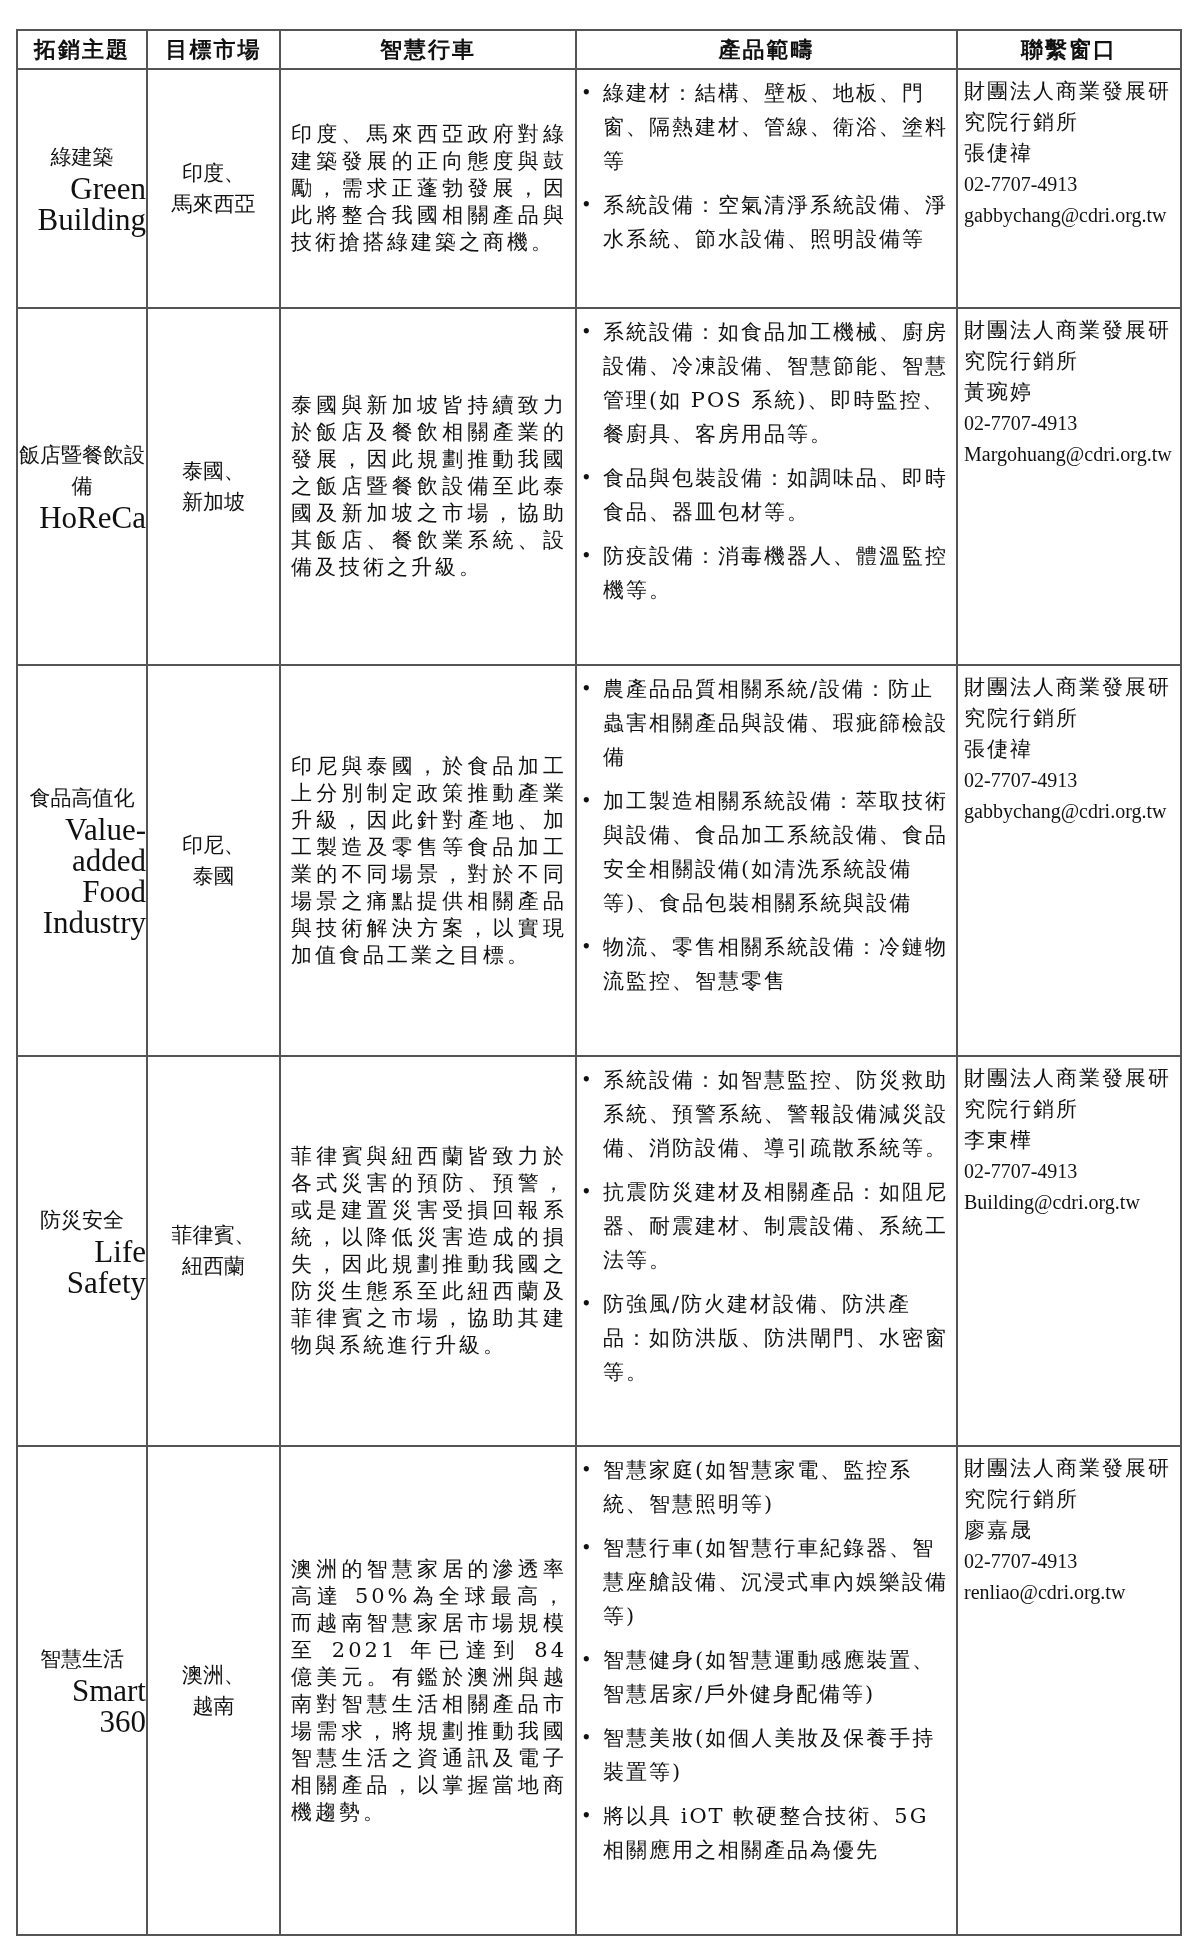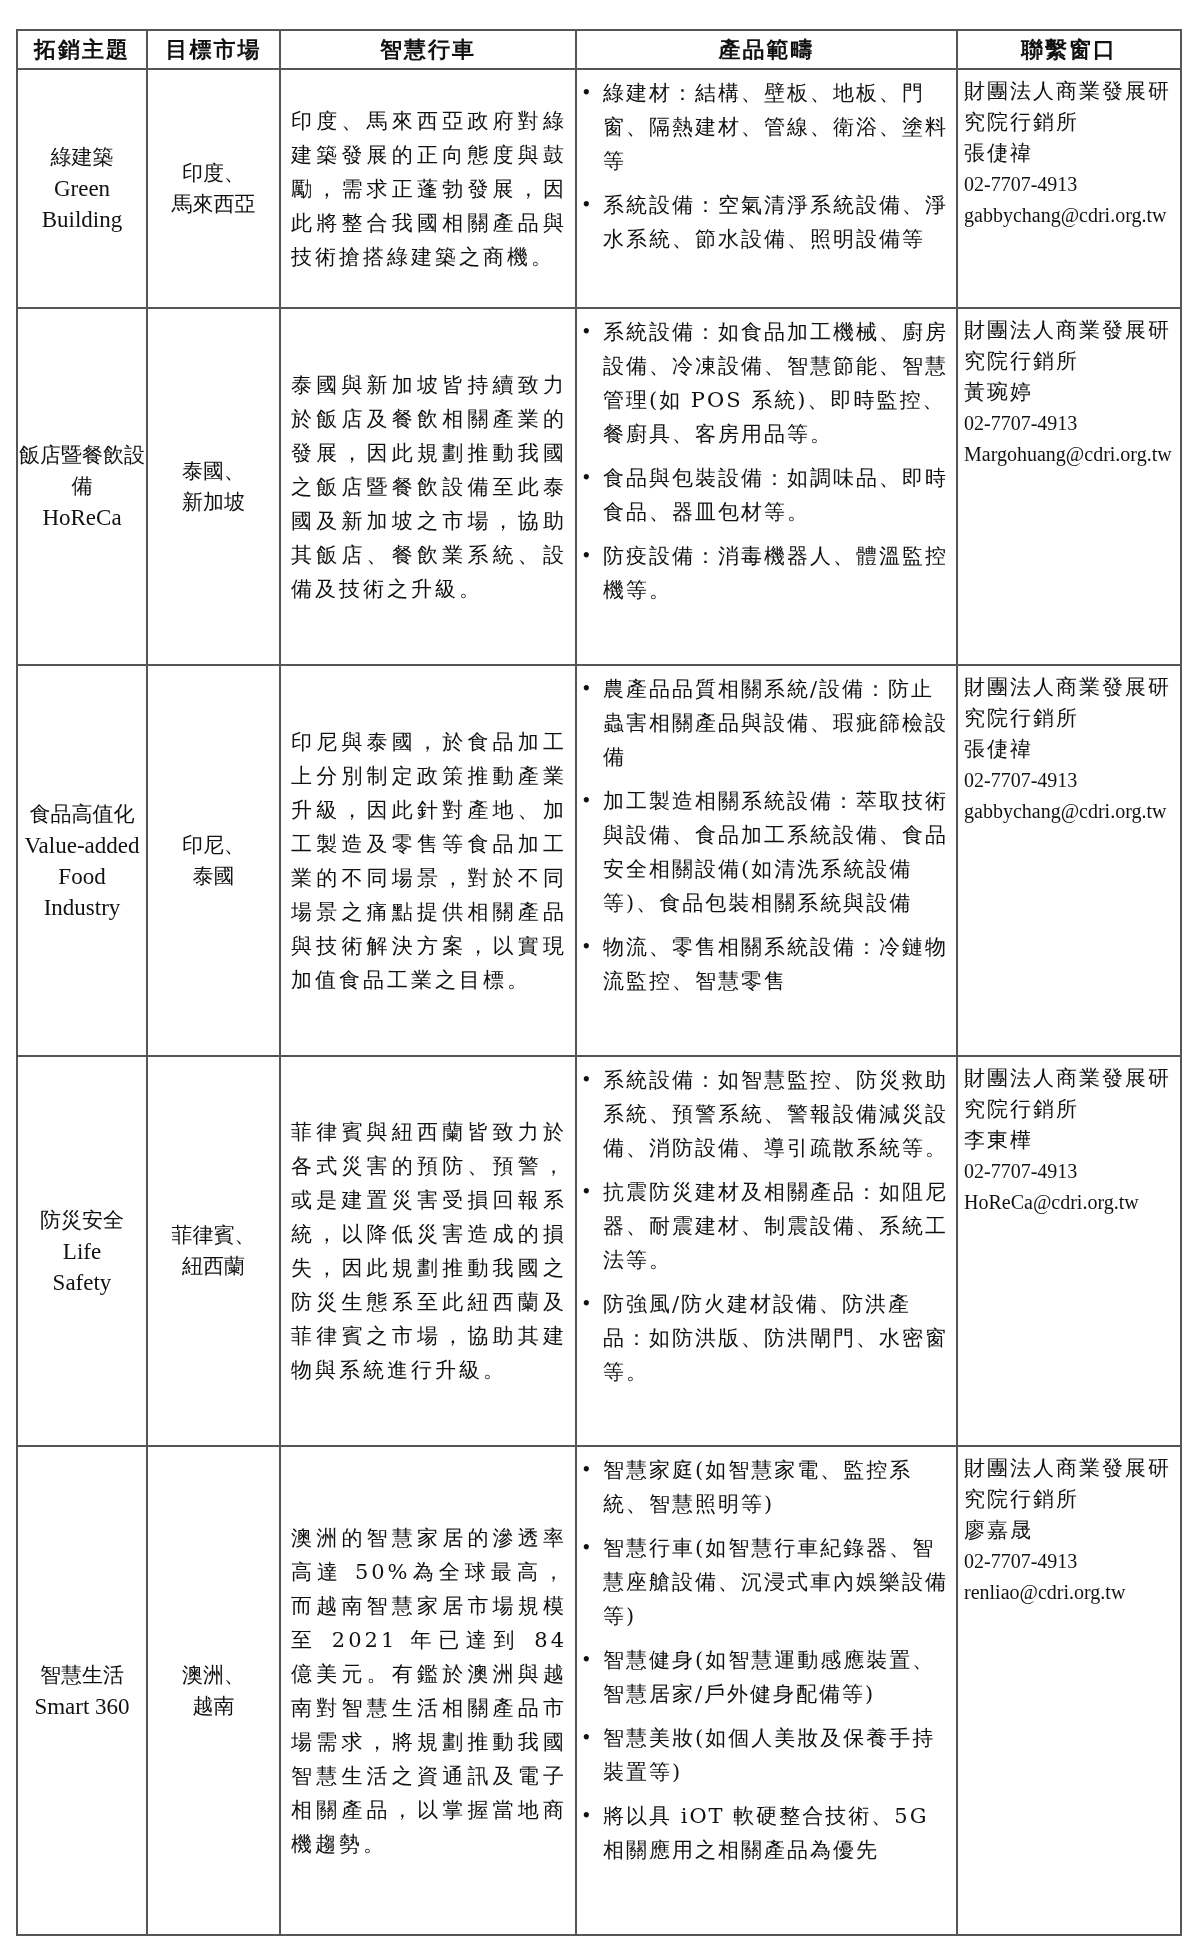--- a/index.html
+++ b/index.html
@@ -3,29 +3,29 @@
 <meta charset="utf-8">
 <style>
   html, body { margin:0; padding:0; background:#ffffff; }
   body { width:1194px; height:1952px; position:relative; overflow:hidden;
          font-family:"DejaVu Serif","Liberation Serif",serif; color:#111; }
   table.main { position:absolute; left:16px; top:29px; width:1164px;
                border-collapse:collapse; table-layout:fixed;padding-left:16px; }
   table.main td, table.main th { border:2px solid #555; vertical-align:middle; padding:0; }
   th { font-weight:bold; font-size:22px; height:37px; text-align:center; letter-spacing:2px; }
   .c-topic, .c-market { text-align:center; font-size:21px; line-height:31px; }
-  .c-desc { font-size:21px; line-height:34px; padding:0 8px 0 10px !important; letter-spacing:3px; text-align:justify; }
+  .c-desc { font-size:21px; line-height:27px; padding:0 8px 0 10px !important; letter-spacing:3px; text-align:justify; }
   .c-prod { vertical-align:top !important; padding:6px 6px 4px 4px !important; font-size:21px; line-height:34px; letter-spacing:2px; }
   .c-contact { vertical-align:top !important; padding:6px 6px 0 6px !important; font-size:21px; line-height:31px; letter-spacing:2px; word-break:break-all; }
   .c-contact .en { letter-spacing:0; font-family:"Liberation Serif",serif; font-size:20px; }
   .bullet { display:flex; margin-bottom:10px; }
   .bullet:last-child { margin-bottom:0; }
   .dot { width:22px; flex:0 0 22px; text-align:left; font-size:18px; }
   .btext { flex:1; }
-  .topic-en { font-family:"Liberation Serif",serif; font-size:23px; letter-spacing:0; }
+  .topic-en { font-family:"Liberation Serif",serif; font-size:31px; letter-spacing:0;text-align:right; }
   .pre { white-space:pre-line; }
 </style>
 </head>
 <body>
 
 <table class="main">
   <colgroup>
     <col style="width:130px">
       <col style="width:133px">
       <col style="width:296px">
@@ -146,21 +146,21 @@
           </div>
           <div class="bullet">
             <span class="dot">•</span>
             <span class="btext">防強風/防火建材設備、防洪產品：如防洪版、防洪閘門、水密窗等。</span>
           </div>
         </td>
     <td class="c-contact">
       <div>財團法人商業發展研究院行銷所</div>
       <div>李東樺</div>
       <div class="en">02-7707-4913</div>
-      <div class="en">HoReCa@cdri.org.tw</div>
+      <div class="en">Building@cdri.org.tw</div>
     </td>
   </tr>
       <tr style="height: 489px;">
     <td class="c-topic">
       <div>智慧生活</div>
       <div class="topic-en pre">Smart 360</div>
     </td>
     <td class="c-market pre">澳洲、
 越南</td>
     <td class="c-desc">澳洲的智慧家居的滲透率高達 50%為全球最高，而越南智慧家居市場規模至 2021 年已達到 84 億美元。有鑑於澳洲與越南對智慧生活相關產品市場需求，將規劃推動我國智慧生活之資通訊及電子相關產品，以掌握當地商機趨勢。</td>

